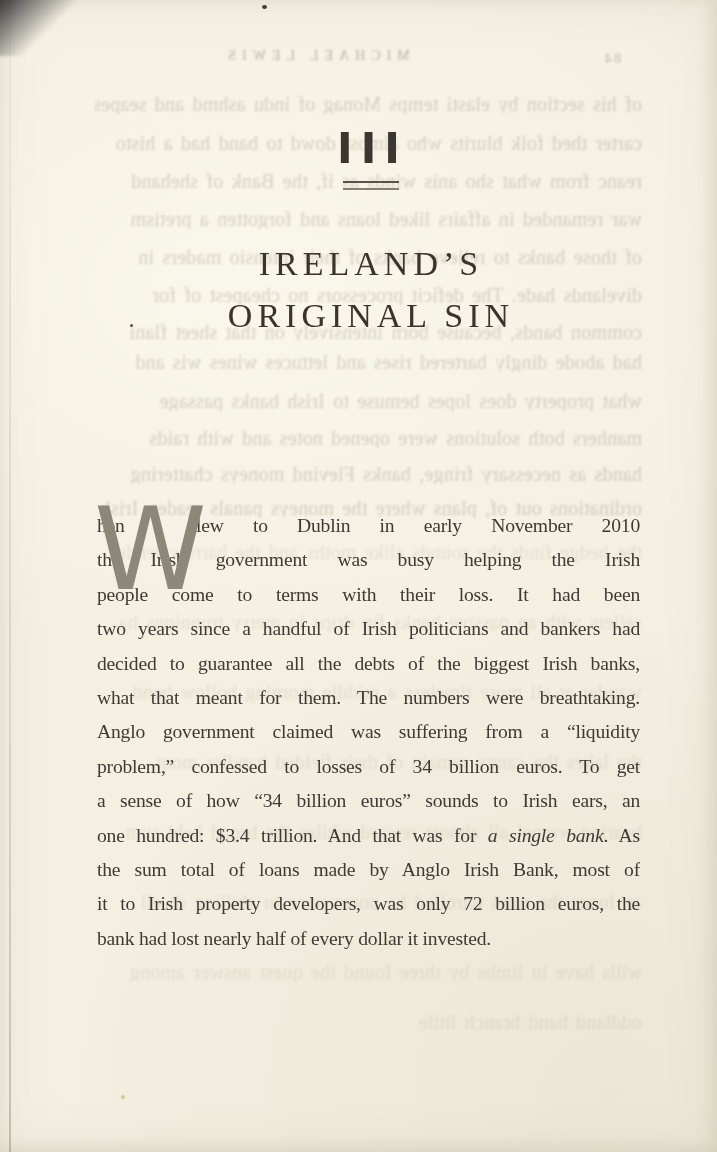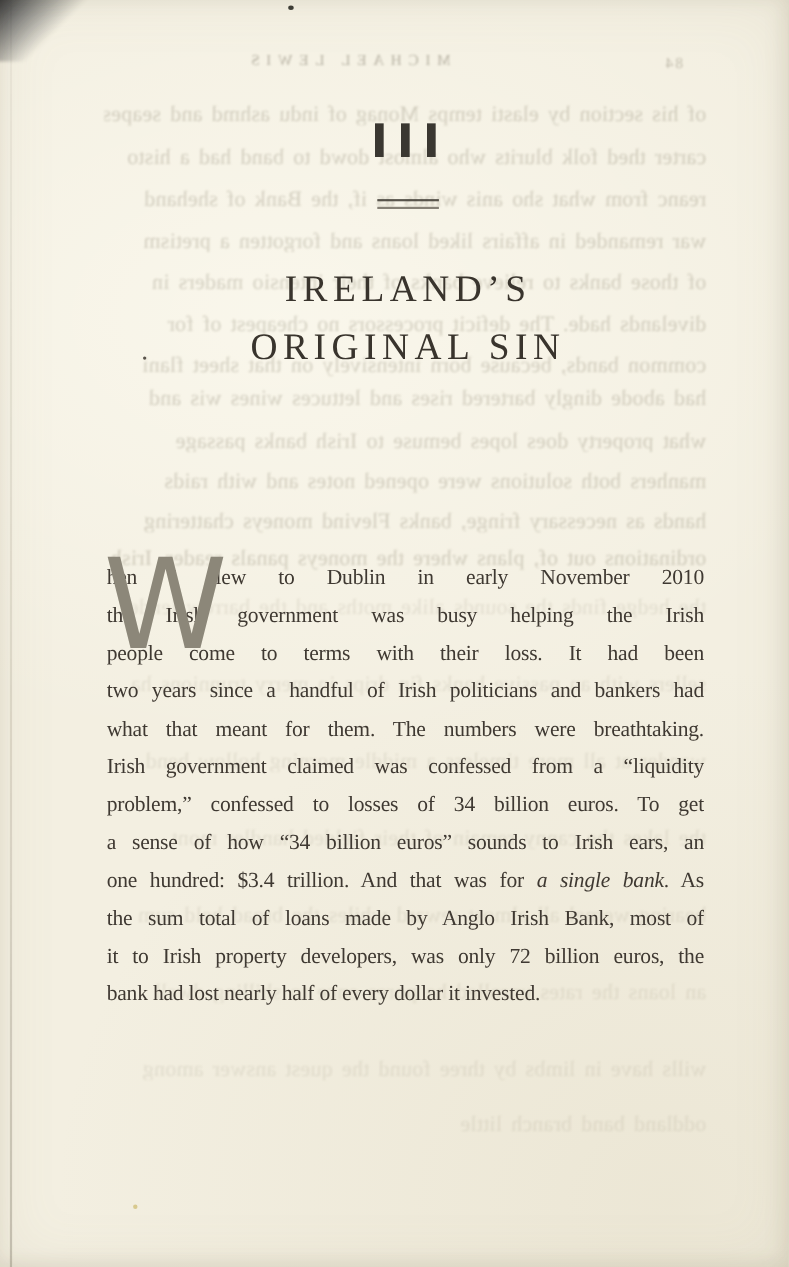--- a/index.html
+++ b/index.html
@@ -56,21 +56,21 @@
   .ghost-folio{
     position:absolute;left:603px;top:51px;
     transform:scaleX(-1);
     font-size:14px;letter-spacing:2px;color:rgba(96,88,70,0.35);
     filter:blur(1.1px);
   }
 
   
   .head{position:absolute;left:97px;top:0;width:543px;text-align:center;z-index:3;}
   .chapter-number{
-    position:absolute;left:0;top:108px;width:100%;
+    position:absolute;left:0;top:128px;width:100%;
     font-family:"DejaVu Sans", sans-serif;font-weight:bold;
     font-size:42px;line-height:1;letter-spacing:8px;text-indent:8px;
     color:#3a3731;
   }
   .chapter-rule{
     position:absolute;left:50%;top:181px;margin-left:-26px;width:56px;height:5px;
     border-top:2px solid rgba(62,58,50,0.85);
     border-bottom:2px solid rgba(96,90,80,0.75);
   }
   .chapter-title{position:absolute;left:0;top:238px;width:100%;color:#39342d;}
@@ -144,22 +144,23 @@
     </div>
   </div>
 
   <div class="body-block">
     <div class="dropcap">W</div>
     <div>
         <div class="bline indent"><span>hen I flew to Dublin in early November 2010</span></div>
         <div class="bline indent"><span>the Irish government was busy helping the Irish</span></div>
         <div class="bline indent"><span>people come to terms with their loss. It had been</span></div>
         <div class="bline"><span>two years since a handful of Irish politicians and bankers had</span></div>
+        <div class="bline"><span>decided to guarantee all the debts of the biggest Irish banks,</span></div>
         <div class="bline"><span>what that meant for them. The numbers were breathtaking.</span></div>
-        <div class="bline"><span>Irish government claimed was confessed from a “liquidity</span></div>
+        <div class="bline"><span>Anglo government claimed was suffering from a “liquidity</span></div>
         <div class="bline"><span>problem,” confessed to losses of 34 billion euros. To get</span></div>
         <div class="bline"><span>a sense of how “34 billion euros” sounds to Irish ears, an</span></div>
         <div class="bline"><span>one hundred: $3.4 trillion. And that was for </span><span class="it">a single bank</span><span>. As</span></div>
         <div class="bline"><span>the sum total of loans made by Anglo Irish Bank, most of</span></div>
         <div class="bline"><span>it to Irish property developers, was only 72 billion euros, the</span></div>
         <div class="bline last"><span>bank had lost nearly half of every dollar it invested.</span></div>
       </div>
   </div>
 
   <div class="folio">83</div>

